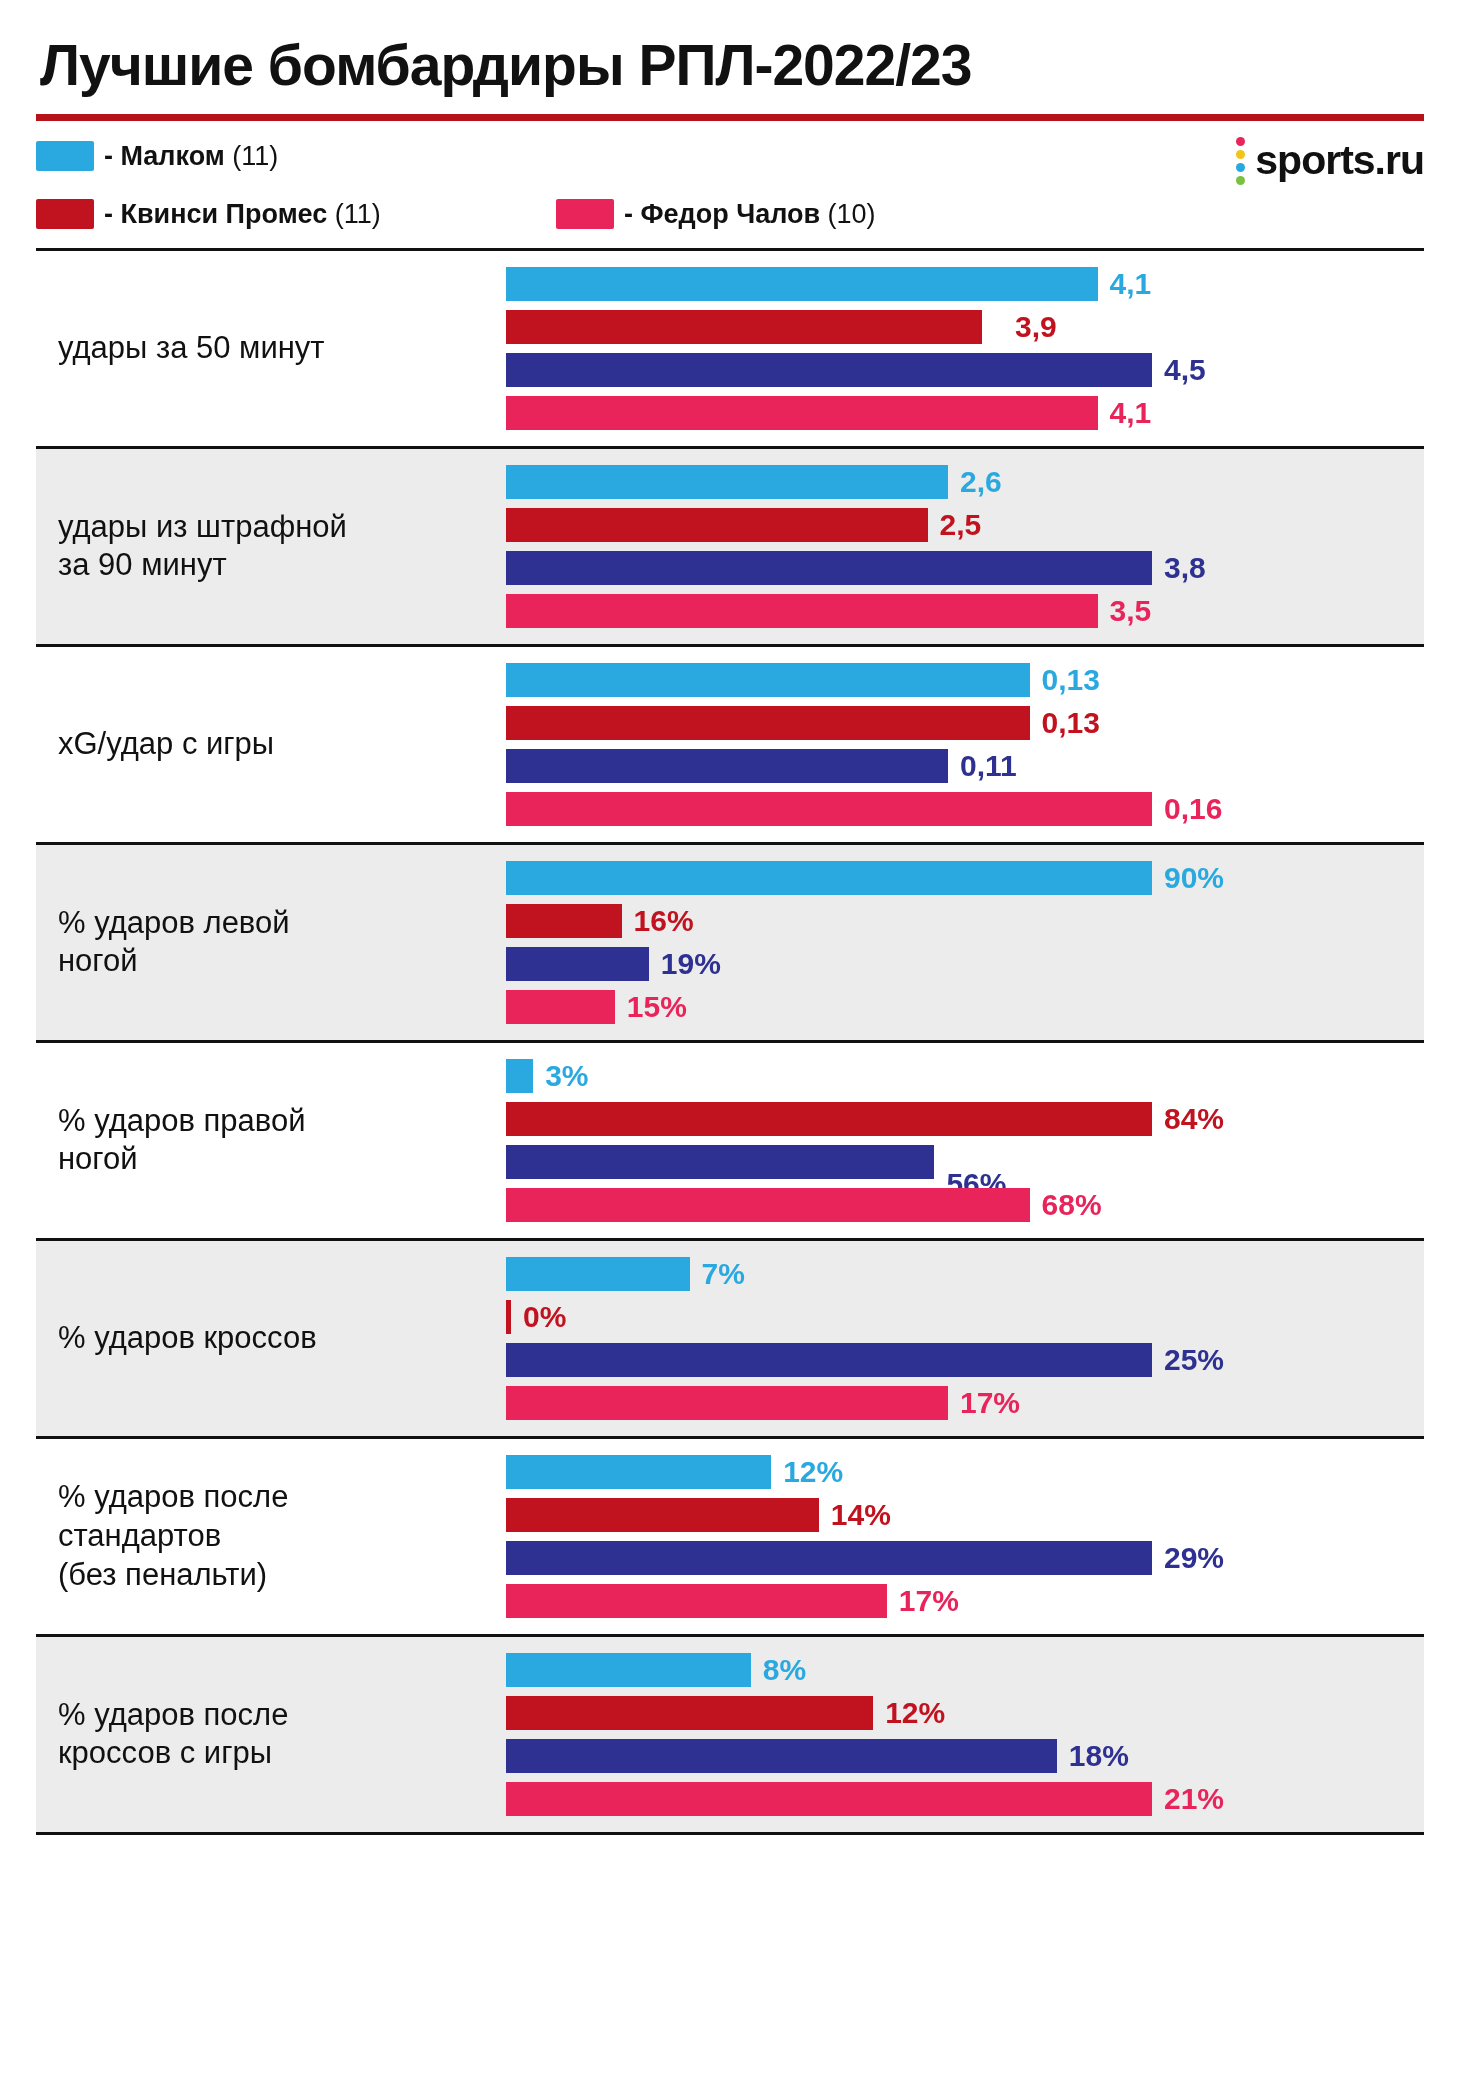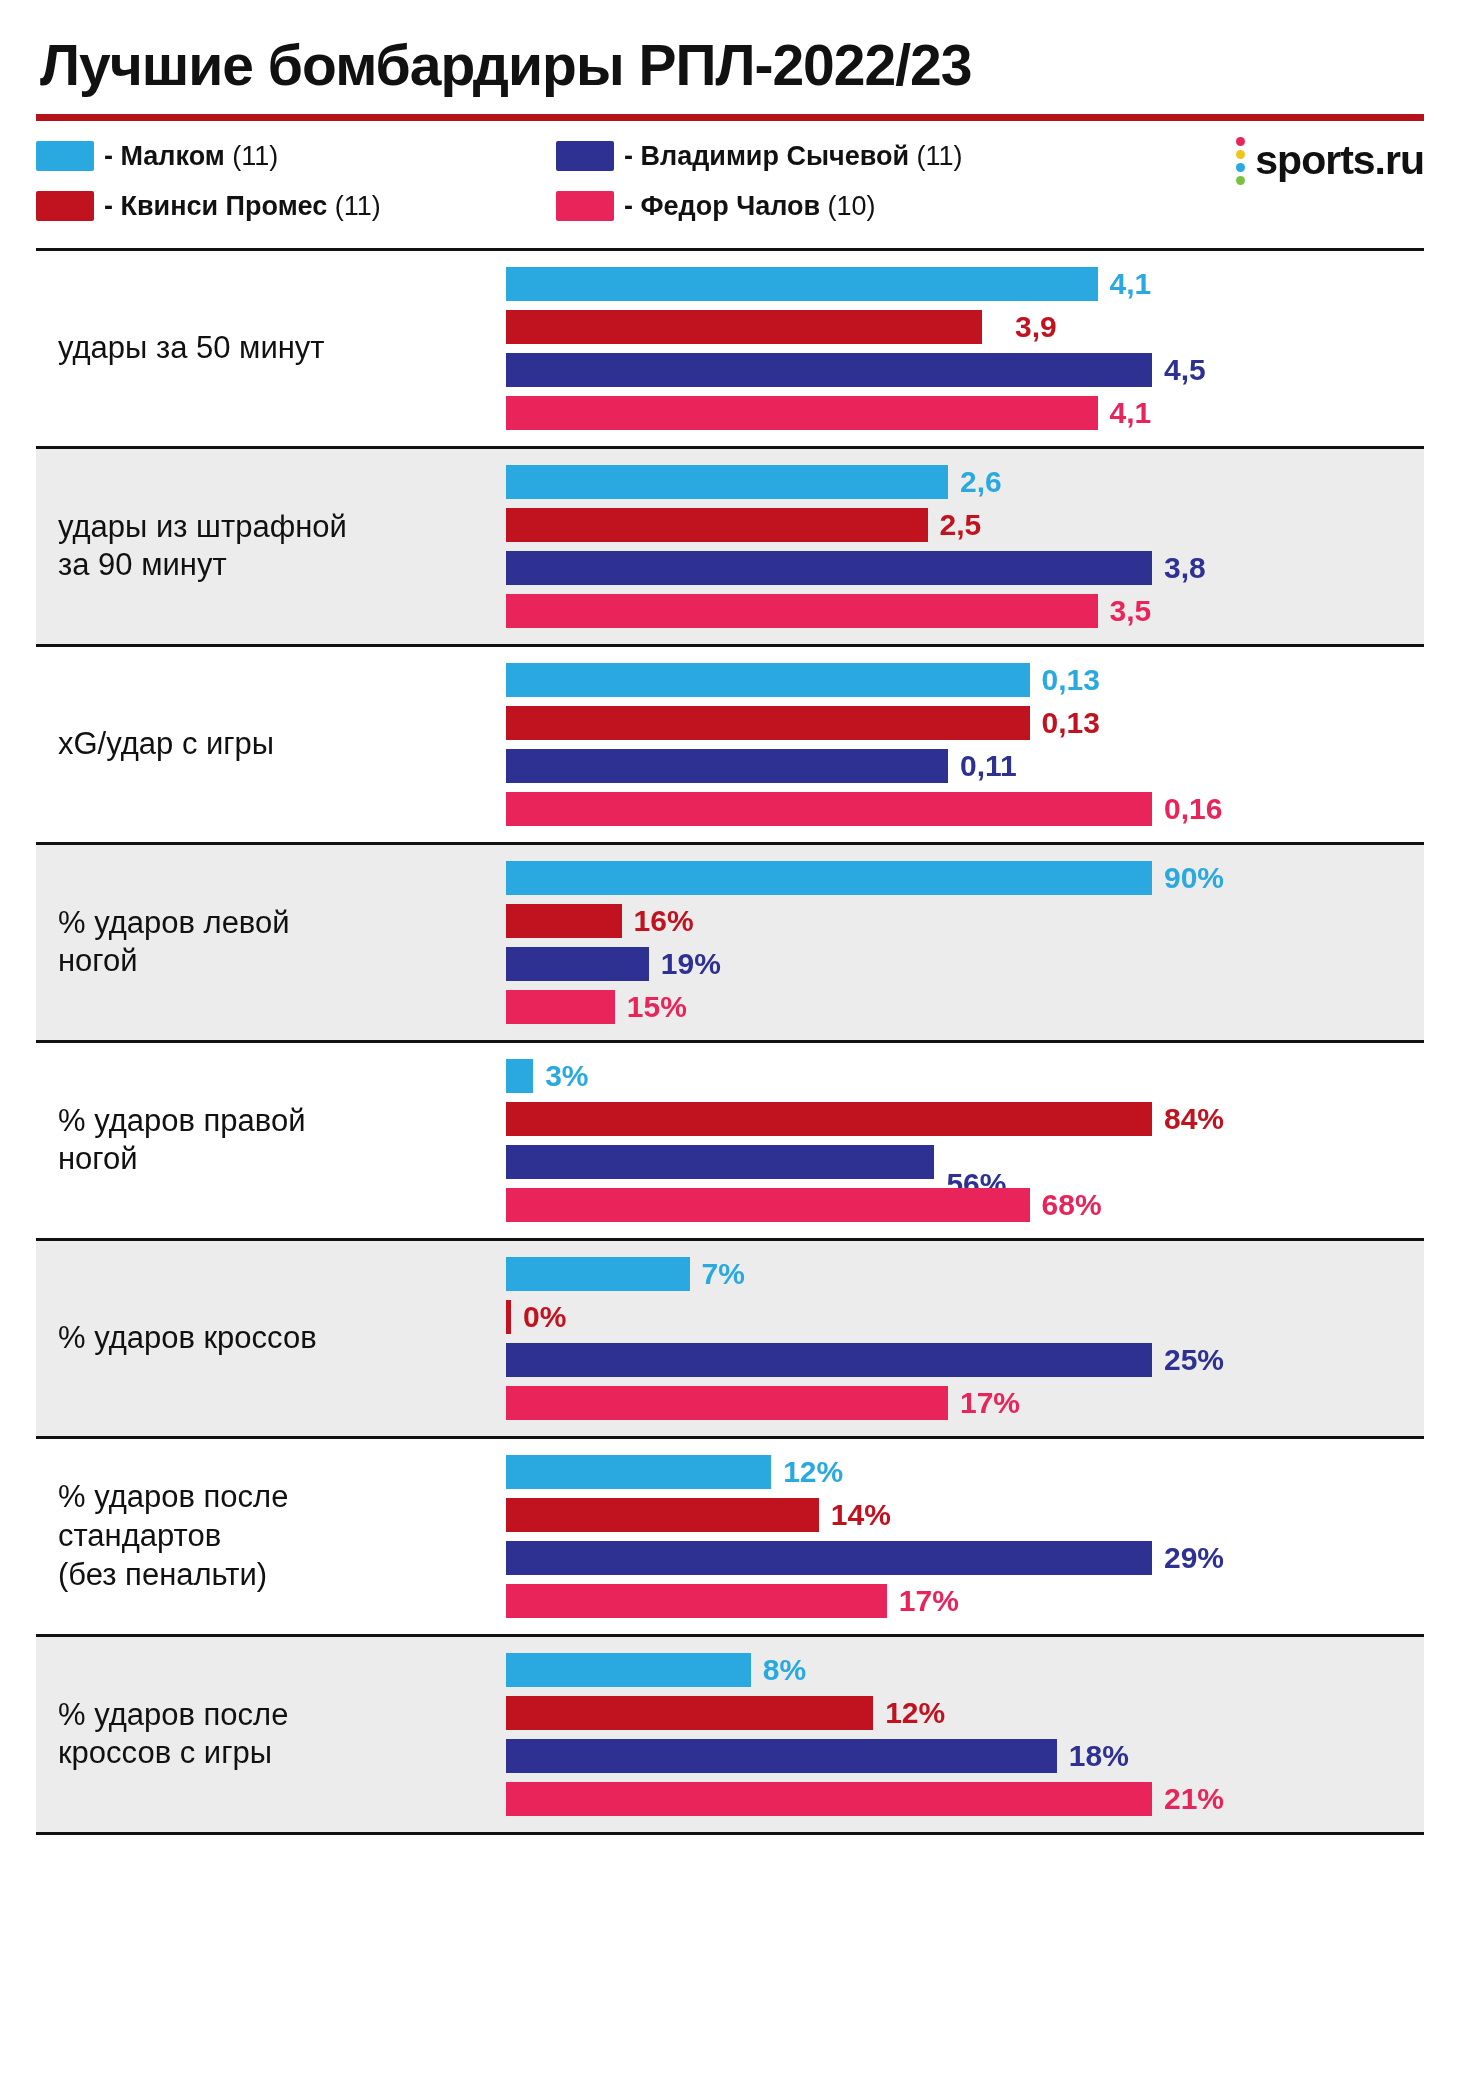--- a/index.html
+++ b/index.html
@@ -16,23 +16,23 @@
     margin:12px 0 18px 4px;
     white-space:nowrap;
   }
   .rule{height:7px;background:#b5121b;width:100%;margin-bottom:20px;}
 
   
   .legend{
     display:grid;
     grid-template-columns:520px 560px 1fr;
     grid-template-rows:auto auto;
-    row-gap:19px;
+    row-gap:27px;
     align-items:center;
-    margin-bottom:26px;
+    margin-bottom:18px;
   }
   .legend-item{display:flex;align-items:center;gap:10px;}
   .swatch{width:58px;height:30px;flex:none;border-radius:2px;}
   .legend-text{font-size:27px;font-weight:bold;color:#111;white-space:nowrap;}
   .legend-text .cnt{font-weight:normal;}
   .brand{
     grid-column:3;grid-row:1 / span 2;
     display:flex;align-items:center;justify-content:flex-end;gap:10px;
     align-self:start;margin-top:-4px;
   }
@@ -76,26 +76,20 @@
   <div class="title">Лучшие бомбардиры РПЛ-2022/23</div>
   <div class="rule" style="background: rgb(181, 18, 27);"></div>
 
   <div class="legend">
     <div class="legend-item" style="grid-column:1;grid-row:1;">
       <span class="swatch" style="background: rgb(41, 169, 224);"></span>
       <span class="legend-text">
         <span>- Малком</span> <span class="cnt">(11)</span>
       </span>
     </div>
-    <div class="legend-item" style="grid-column:2;grid-row:1;">
-      <span class="swatch" style="background: rgb(46, 49, 146);"></span>
-      <span class="legend-text">
-        <span>- Владимир Сычевой</span> <span class="cnt">(11)</span>
-      </span>
-    </div>
     <div class="legend-item" style="grid-column:1;grid-row:2;">
       <span class="swatch" style="background: rgb(193, 18, 31);"></span>
       <span class="legend-text">
         <span>- Квинси Промес</span> <span class="cnt">(11)</span>
       </span>
     </div>
     <div class="legend-item" style="grid-column:2;grid-row:2;">
       <span class="swatch" style="background: rgb(232, 36, 91);"></span>
       <span class="legend-text">
         <span>- Федор Чалов</span> <span class="cnt">(10)</span>

